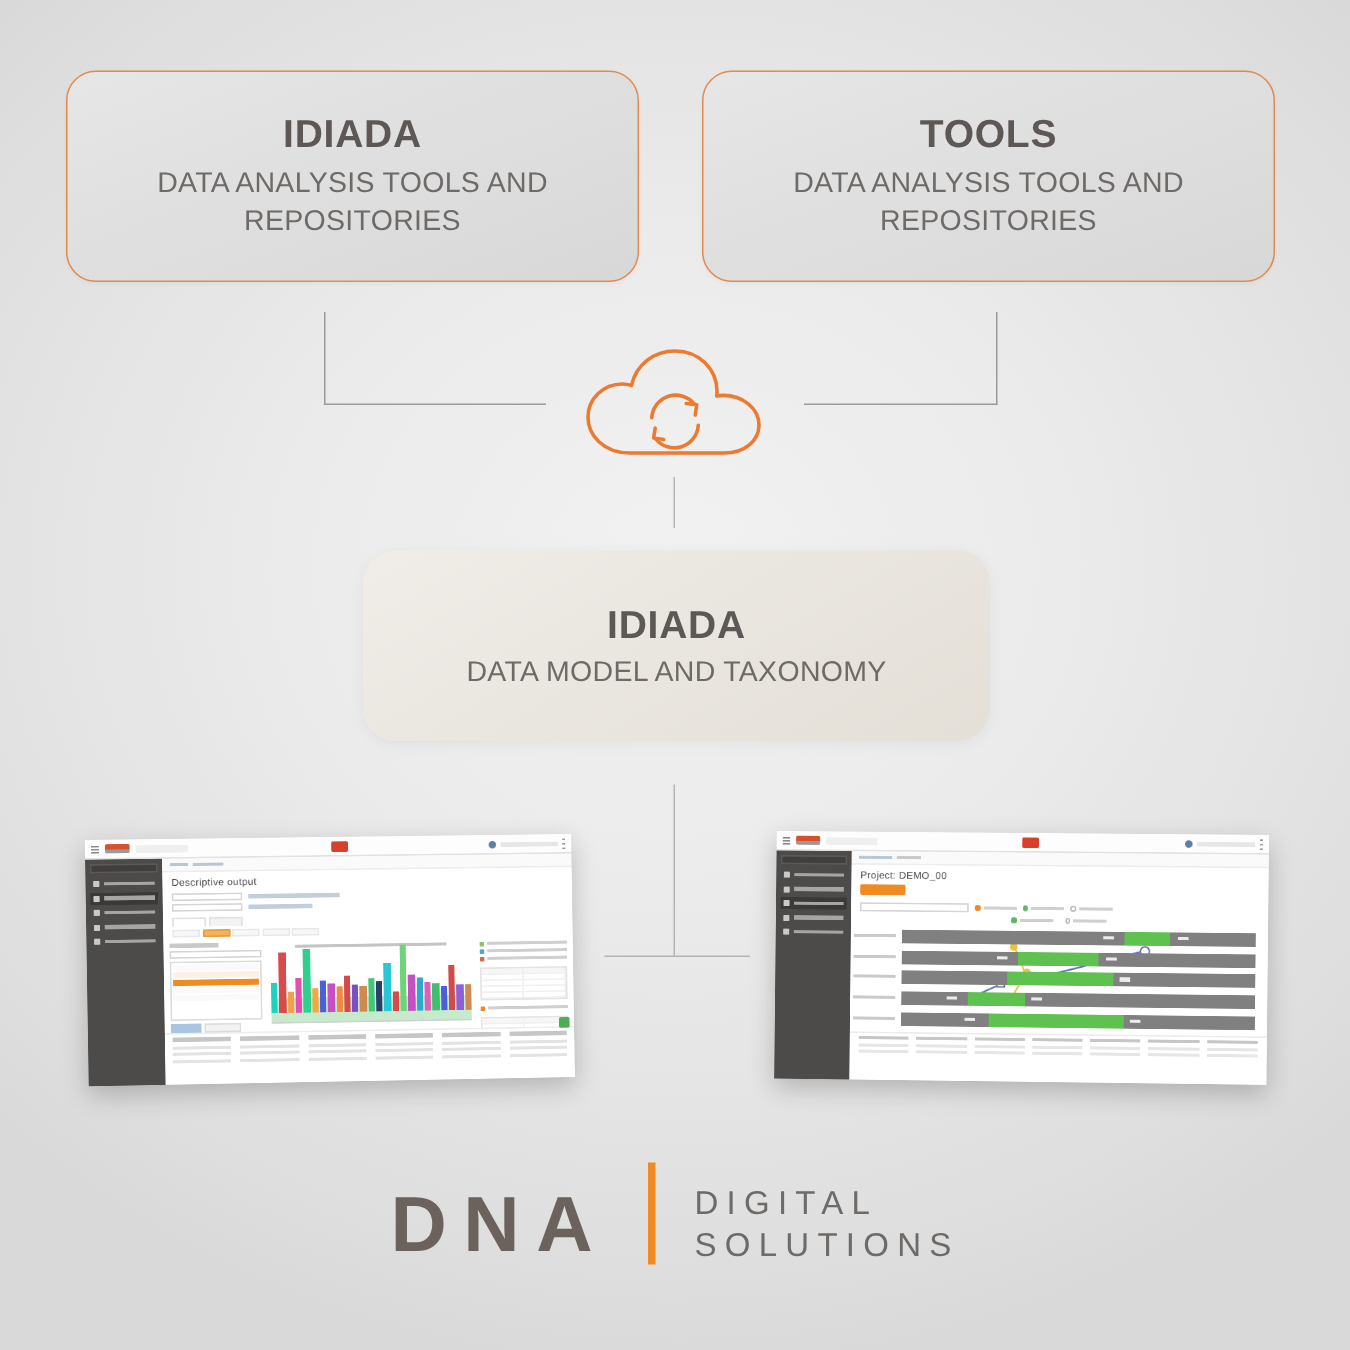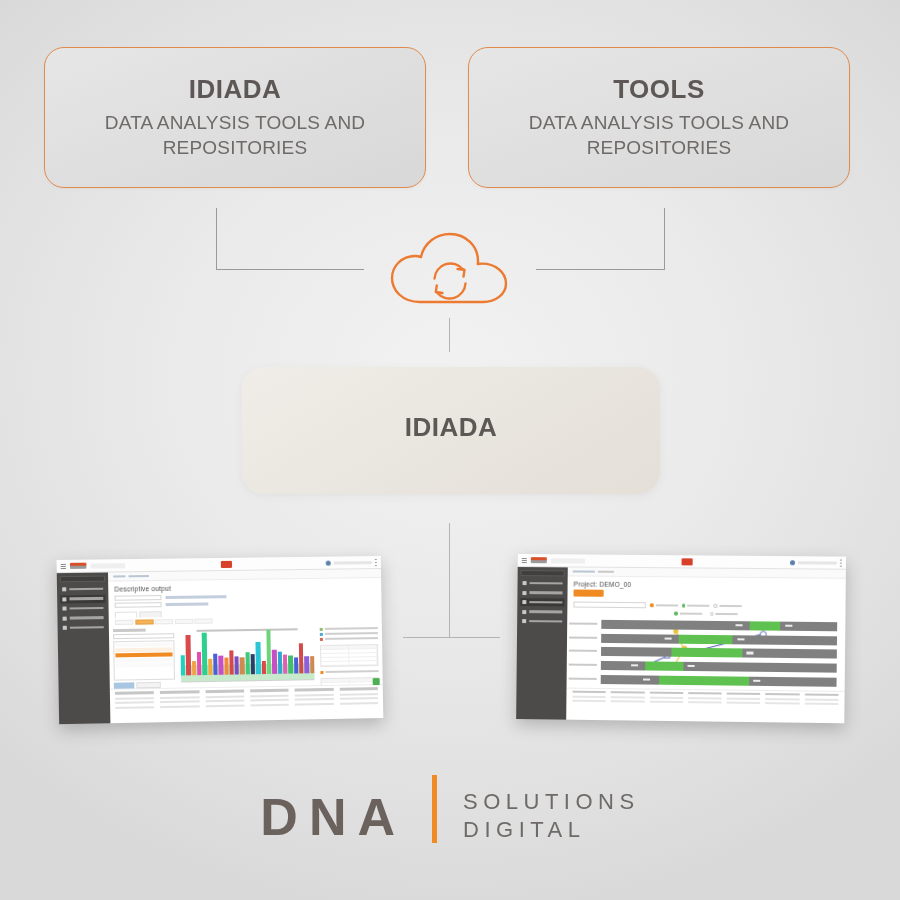--- a/index.html
+++ b/index.html
@@ -203,20 +203,21 @@
   <path d="M48.5 50.5 A16 16 0 0 1 77 41.5" fill="none" stroke="#ec7a30" stroke-width="2.4" stroke-linecap="round"></path>
   <path d="M79.5 55.5 A16 16 0 0 1 51 64.5" fill="none" stroke="#ec7a30" stroke-width="2.4" stroke-linecap="round"></path>
   <path d="M71.5 41 L78.5 41.8 L77.5 48.6" fill="none" stroke="#ec7a30" stroke-width="2.4" stroke-linecap="round" stroke-linejoin="round"></path>
   <path d="M56.5 65 L49.8 64 L50.8 57.4" fill="none" stroke="#ec7a30" stroke-width="2.4" stroke-linecap="round" stroke-linejoin="round"></path>
 </svg>
 
 <div class="ln v soft" style="left:449px; top:318px; height:34px;"></div>
 
 <div id="box-model">
   <div class="ttl">IDIADA</div>
+  <div class="sub">DATA MODEL AND TAXONOMY</div>
 </div>
 
 <div class="ln v soft" style="left:449px; top:523px; height:115px;"></div>
 <div class="ln h soft" style="left:403px; top:637px; width:97px;"></div>
 
 <div class="shot" id="shot-left">
   <div class="topbar">
     <span class="hamb">
         <i></i>
         <i></i>
@@ -567,16 +568,16 @@
         </div>
       </div>
     </div>
   </div>
 </div>
 
 <div id="dna-logo">
   <div class="dna">DNA</div>
   <div class="divider"></div>
   <div class="ds">
+    <span>DIGITAL</span>
     <span>SOLUTIONS</span>
-    <span>DIGITAL</span>
   </div>
 </div>
 
 </body></html>

